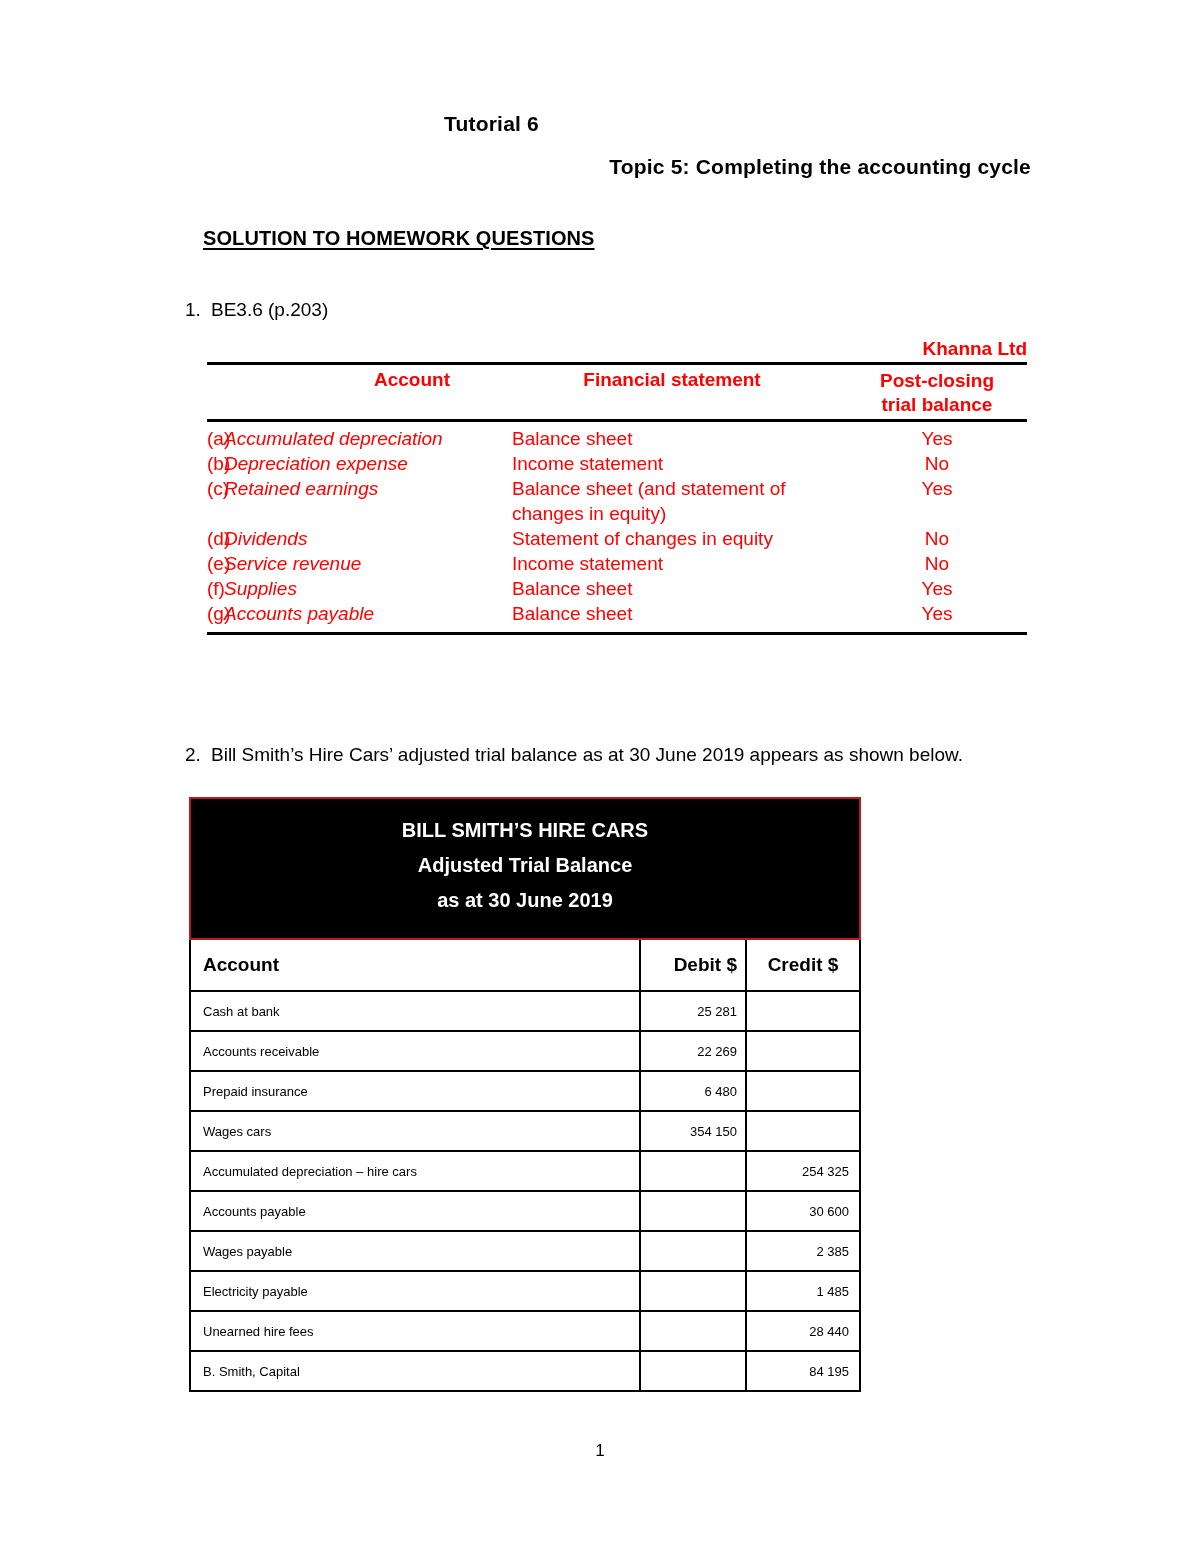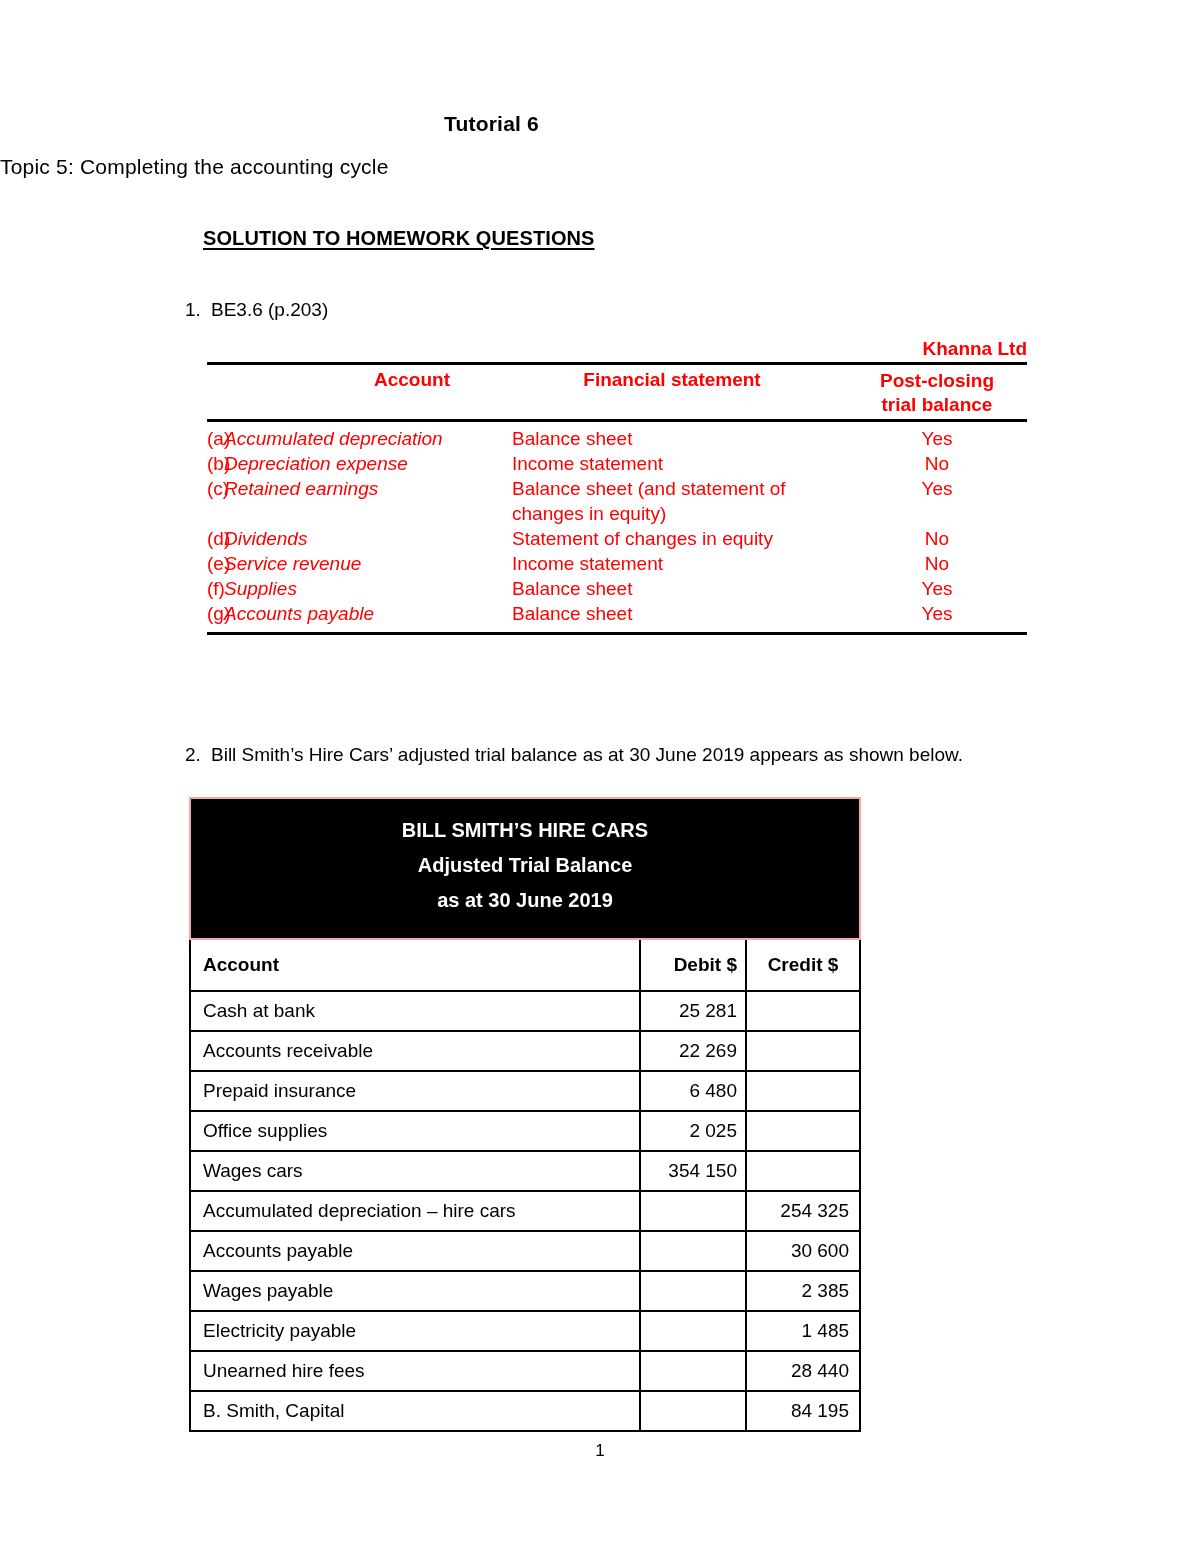--- a/index.html
+++ b/index.html
@@ -32,23 +32,23 @@
     text-align: center;
     font-size: 21px;
     font-weight: bold;
     letter-spacing: 0.2px;
   }
   .doc-subtitle {
     position: absolute;
     left: 0;
     top: 155px;
     width: 1031px;
-    text-align: left;
+    text-align: right;
     font-size: 21px;
-    font-weight: normal;
+    font-weight: bold;
     letter-spacing: 0.2px;
   }
   .section-heading {
     position: absolute;
     left: 203px;
     top: 227px;
     font-size: 20px;
     font-weight: bold;
     text-decoration: underline;
     text-underline-offset: 3px;
@@ -153,39 +153,39 @@
     padding: 0;
     vertical-align: middle;
   }
   .t2-titleblock td {
     background: #000000;
     color: #ffffff;
     text-align: center;
     font-weight: bold;
     font-size: 20px;
     padding: 14px 0 20px 0;
-    border: 2px solid #fca5a5;
+    border: 2px solid #b91c1c;
   }
   .t2-titleblock .tline { line-height: 35px; }
 
   .t2 col.c-account { width: 450px; }
   .t2 col.c-debit   { width: 106px; }
   .t2 col.c-credit  { width: 114px; }
 
   .t2-colhead th {
     font-size: 19px;
     font-weight: bold;
     height: 50px;
   }
   .t2-colhead th.h-account { text-align: left;  padding-left: 12px; }
   .t2-colhead th.h-debit   { text-align: right; padding-right: 8px; }
   .t2-colhead th.h-credit  { padding-right: 0; }
 
   .t2-row td {
-    font-size: 19px;
+    font-size: 13px;
     height: 38px;
     margin-left: 7px;
   }
   .t2-row td.d-account { text-align: left;  padding-left: 12px; }
   .t2-row td.d-debit   { text-align: right; padding-right: 8px; }
   .t2-row td.d-credit  { text-align: right; padding-right: 10px; }
 
   
   .page-number {
     position: absolute;
@@ -307,25 +307,20 @@
         <td class="d-account">Accounts receivable</td>
         <td class="d-debit">22 269</td>
         <td class="d-credit"></td>
       </tr>
       <tr class="t2-row">
         <td class="d-account">Prepaid insurance</td>
         <td class="d-debit">6 480</td>
         <td class="d-credit"></td>
       </tr>
       <tr class="t2-row">
-        <td class="d-account">Office supplies</td>
-        <td class="d-debit">2 025</td>
-        <td class="d-credit"></td>
-      </tr>
-      <tr class="t2-row">
         <td class="d-account">Wages cars</td>
         <td class="d-debit">354 150</td>
         <td class="d-credit"></td>
       </tr>
       <tr class="t2-row">
         <td class="d-account">Accumulated depreciation – hire cars</td>
         <td class="d-debit"></td>
         <td class="d-credit">254 325</td>
       </tr>
       <tr class="t2-row">

